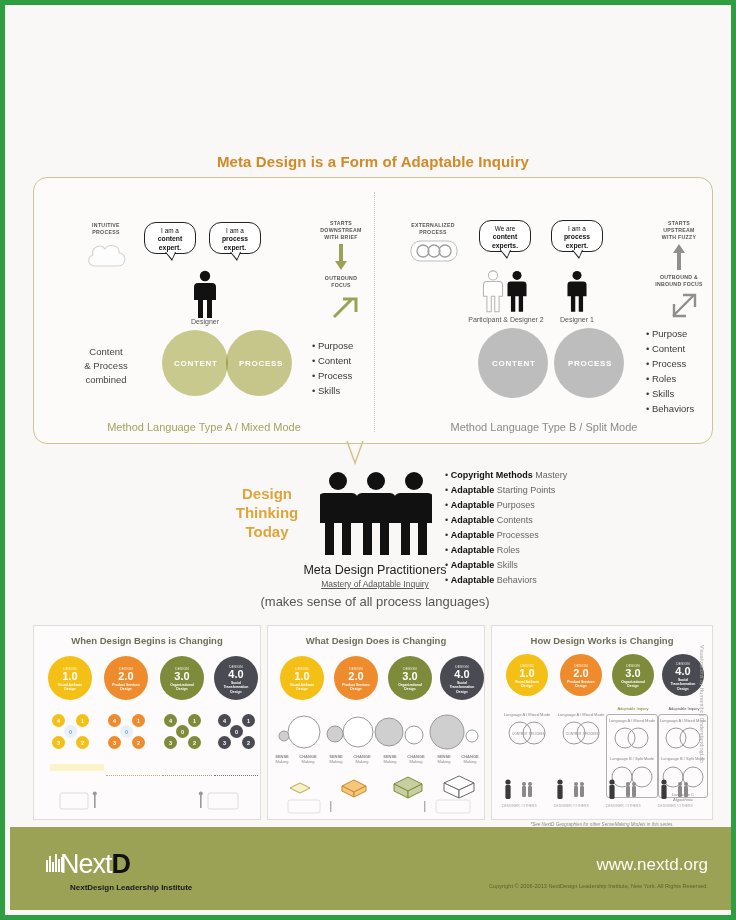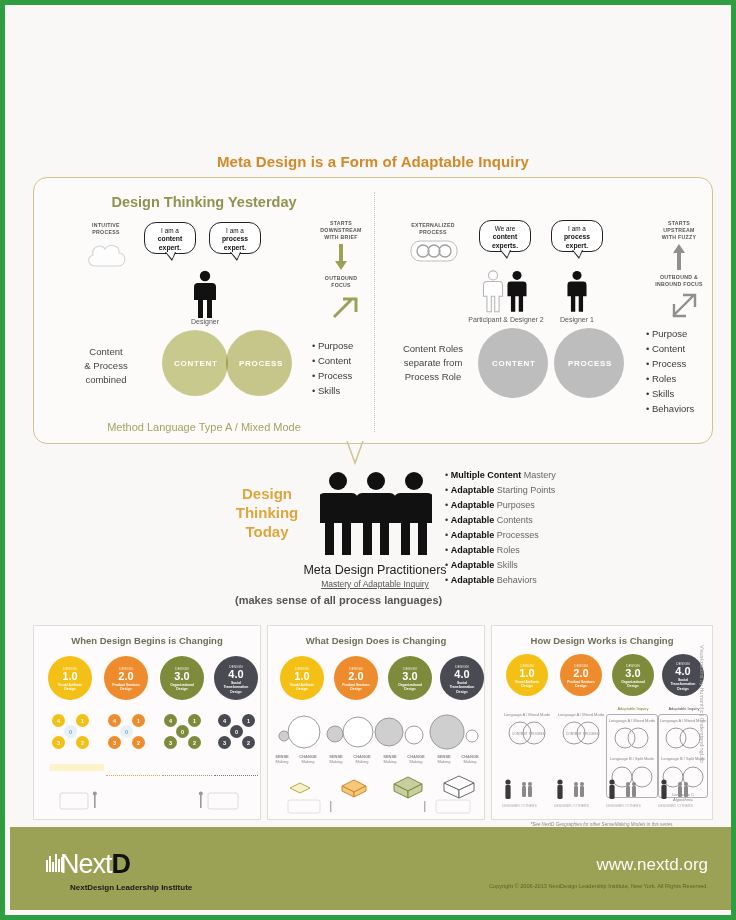--- a/index.html
+++ b/index.html
@@ -128,21 +128,21 @@
   .mdp-title {
     position: absolute; left: 250px; top: 558px; width: 240px;
     text-align: center; font-size: 12.5px; color: #222; font-weight: 400;
   }
   .mdp-sub {
     position: absolute; left: 240px; top: 574px; width: 260px;
     text-align: center; font-size: 8.5px; color: #555; text-decoration: underline;
   }
   .mdp-sub2 {
     position: absolute; left: 230px; top: 589px; width: 280px;
-    text-align: left; font-size: 11px; color: #555; font-weight: bold;
+    text-align: center; font-size: 13px; color: #555;
   }
   .today-bullets {
     position: absolute; left: 440px; top: 463px;
     font-size: 9px; color: #666; line-height: 1.66; list-style: none;
   }
   .today-bullets li::before { content: "• "; color: #333; }
   .today-bullets b { color: #111; font-weight: 700; }
 
   
   .bpanel {
@@ -222,21 +222,20 @@
 
 <div class="poster">
 
 
   <div class="sec-title">Meta Design is a Form of Adaptable Inquiry</div>
 
   <div class="mainpanel">
     <div class="divider"></div>
 
     <div class="half half-l">
-      <div class="panel-head ph-left">Design Thinking Yesterday</div>
 
       <div class="tinylabel" style="left:44px; top:44px; width:56px; white-space:pre;">INTUITIVE
 PROCESS</div>
       <svg class="person" style="left:50px; top:62px;" width="46" height="32" viewBox="0 0 46 32">
         <path d="M12 26 C4 26 2 18 9 15 C7 7 17 3 21 9 C25 3 36 5 35 13 C43 13 43 26 34 26 Z" fill="#fdfdfd" stroke="#d3d3d3" stroke-width="1.1"></path>
       </svg>
 
       <div class="bubble" style="left:110px; top:44px;">
         <span>I am a</span><br>
         <b>content</b><br>
@@ -333,33 +332,31 @@
 INBOUND FOCUS</div>
       <svg class="person" style="left:296px; top:113px;" width="28" height="28" viewBox="0 0 28 28">
         <path d="M3 25 L23 5 M13 4 h12 v12 M4 13 v12 h12" stroke="#8f8f8f" stroke-width="2.4" fill="none"></path>
       </svg>
 
       <div class="venn" style="left:104px; top:150px; width:70px; height:70px; background:#bdbdbd;"></div>
       <div class="venn" style="left:180px; top:150px; width:70px; height:70px; background:#bdbdbd;"></div>
       <div class="venn-label" style="left:118px; top:181px;">CONTENT</div>
       <div class="venn-label" style="left:194px; top:181px;">PROCESS</div>
 
-      <div class="bodytext" style="left:18px; top:164px; width:82px; white-space:pre;">Content Roles
-separate from
-Process Role</div>
 
       <ul class="bullets" style="left:272px; top:148px;">
         <li>Purpose</li>
         <li>Content</li>
         <li>Process</li>
         <li>Roles</li>
         <li>Skills</li>
         <li>Behaviors</li>
       </ul>
 
+      <div class="panel-foot pf-right">Method Language Type B / Split Mode</div>
     </div>
   </div>
 
   <svg class="connector" width="40" height="28" viewBox="0 0 40 28">
     <path d="M12 0 L20 22 L28 0" fill="none" stroke="#cfc48f" stroke-width="1.5"></path>
   </svg>
 
   <div class="today-title" style="white-space:pre;">Design
 Thinking
 Today</div>
@@ -377,21 +374,21 @@
       <circle cx="94" cy="10" r="9"></circle>
       <path d="M80 22 h28 a6 6 0 0 1 6 6 v24 h-7 v32 h-9 v-32 h-8 v32 h-9 v-32 h-7 v-24 a6 6 0 0 1 6 -6 z"></path>
     </g>
   </svg>
 
   <div class="mdp-title">Meta Design Practitioners</div>
   <div class="mdp-sub">Mastery of Adaptable Inquiry</div>
   <div class="mdp-sub2">(makes sense of all process languages)</div>
 
   <ul class="today-bullets">
-    <li><b>Multiple Content</b><span> Mastery</span></li>
+    <li><b>Copyright Methods</b><span> Mastery</span></li>
     <li><b>Adaptable</b><span> Starting Points</span></li>
     <li><b>Adaptable</b><span> Purposes</span></li>
     <li><b>Adaptable</b><span> Contents</span></li>
     <li><b>Adaptable</b><span> Processes</span></li>
     <li><b>Adaptable</b><span> Roles</span></li>
     <li><b>Adaptable</b><span> Skills</span></li>
     <li><b>Adaptable</b><span> Behaviors</span></li>
   </ul>
 
   <div class="bpanel bp1">

